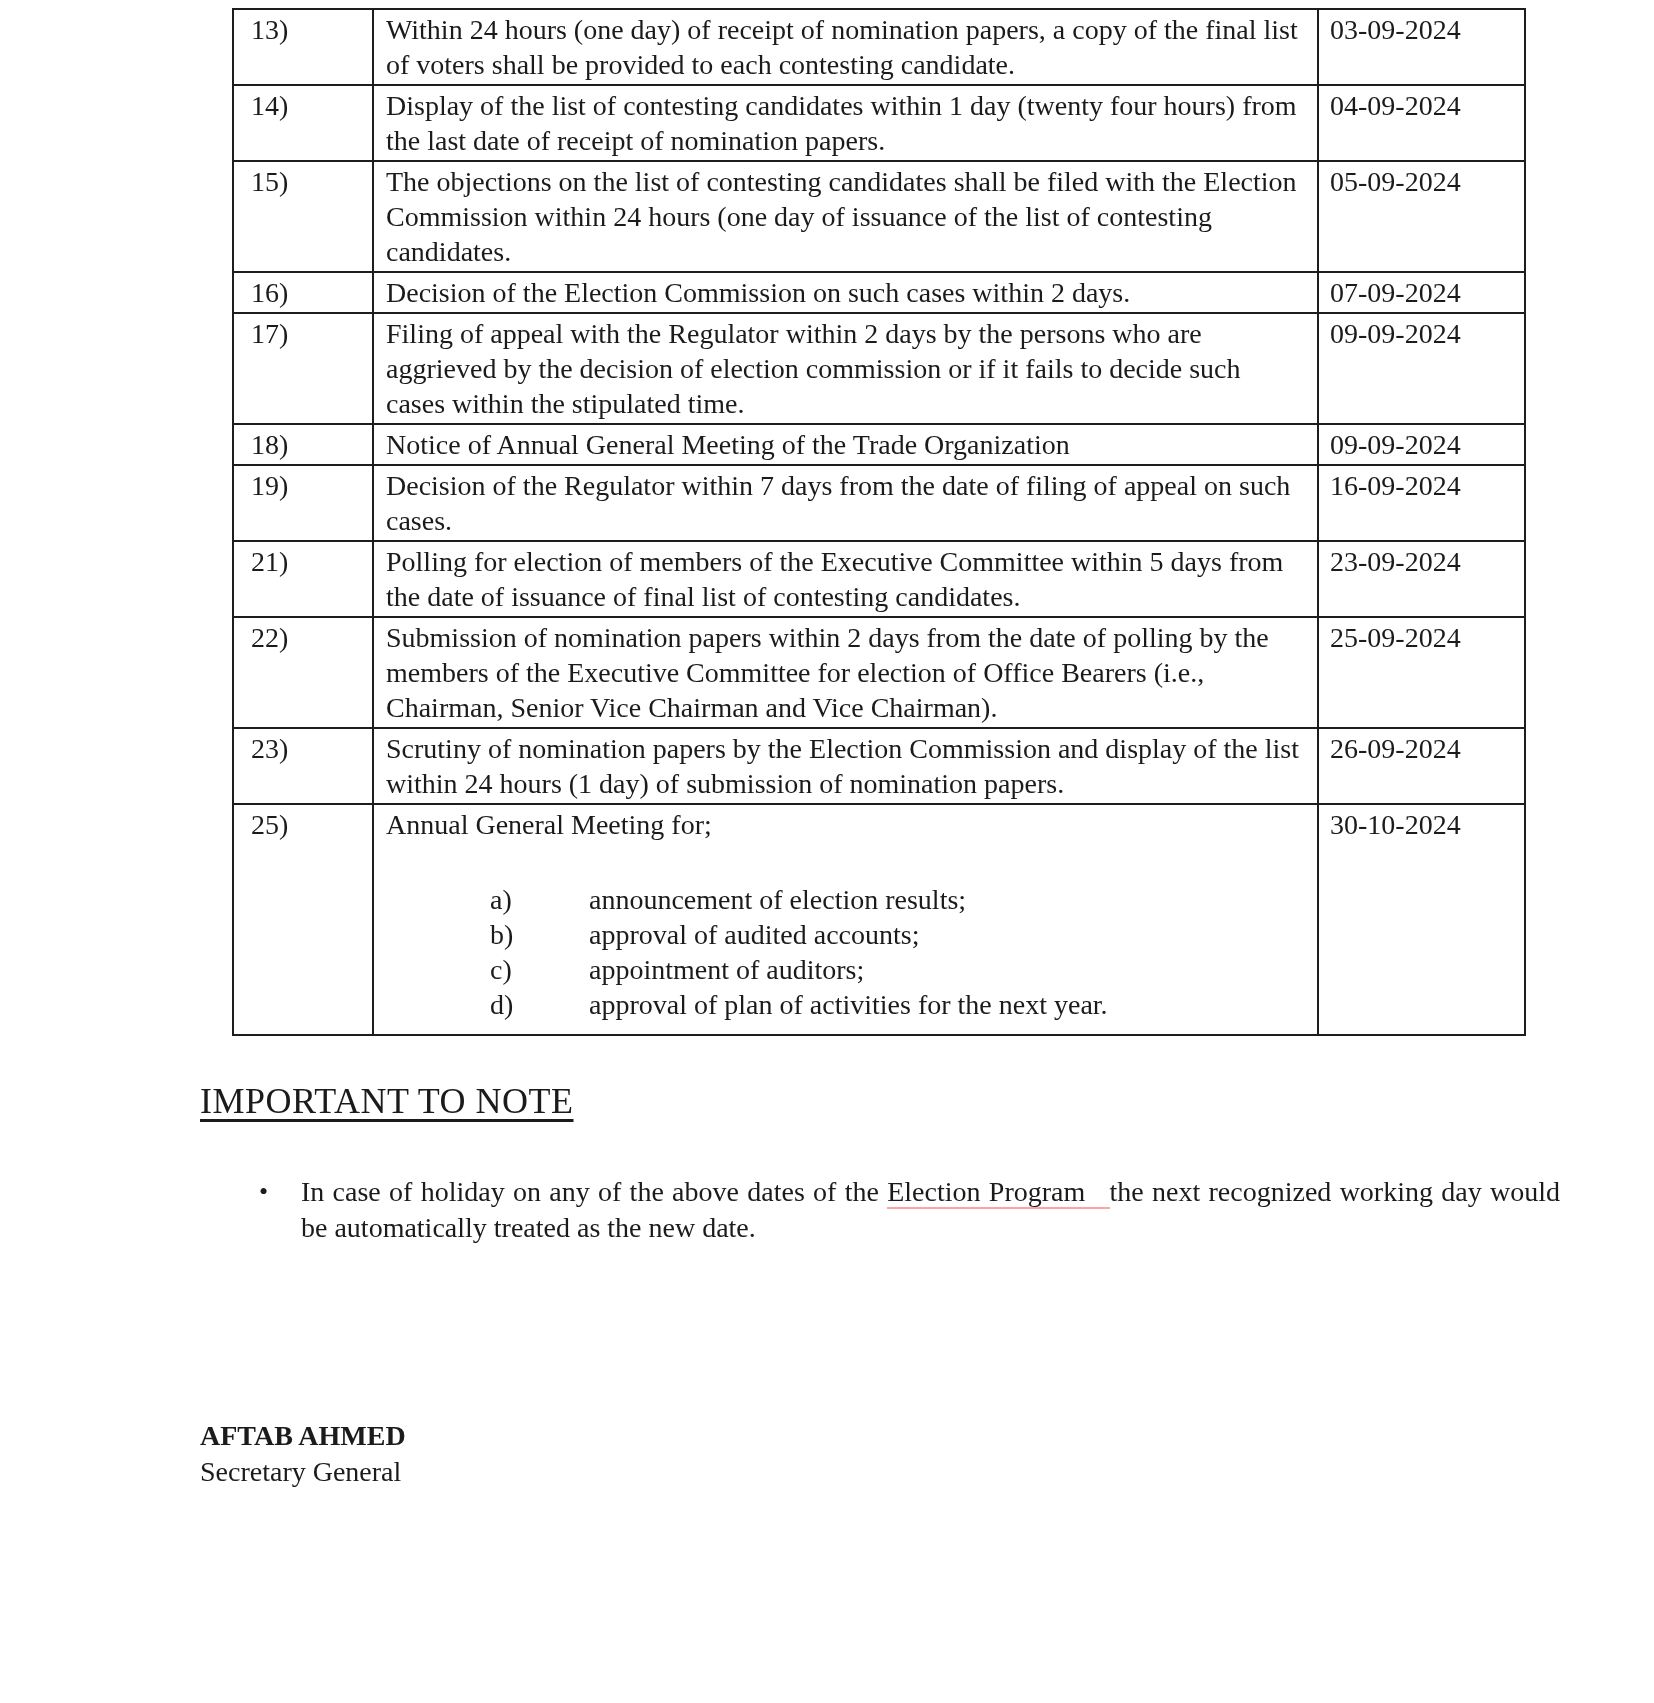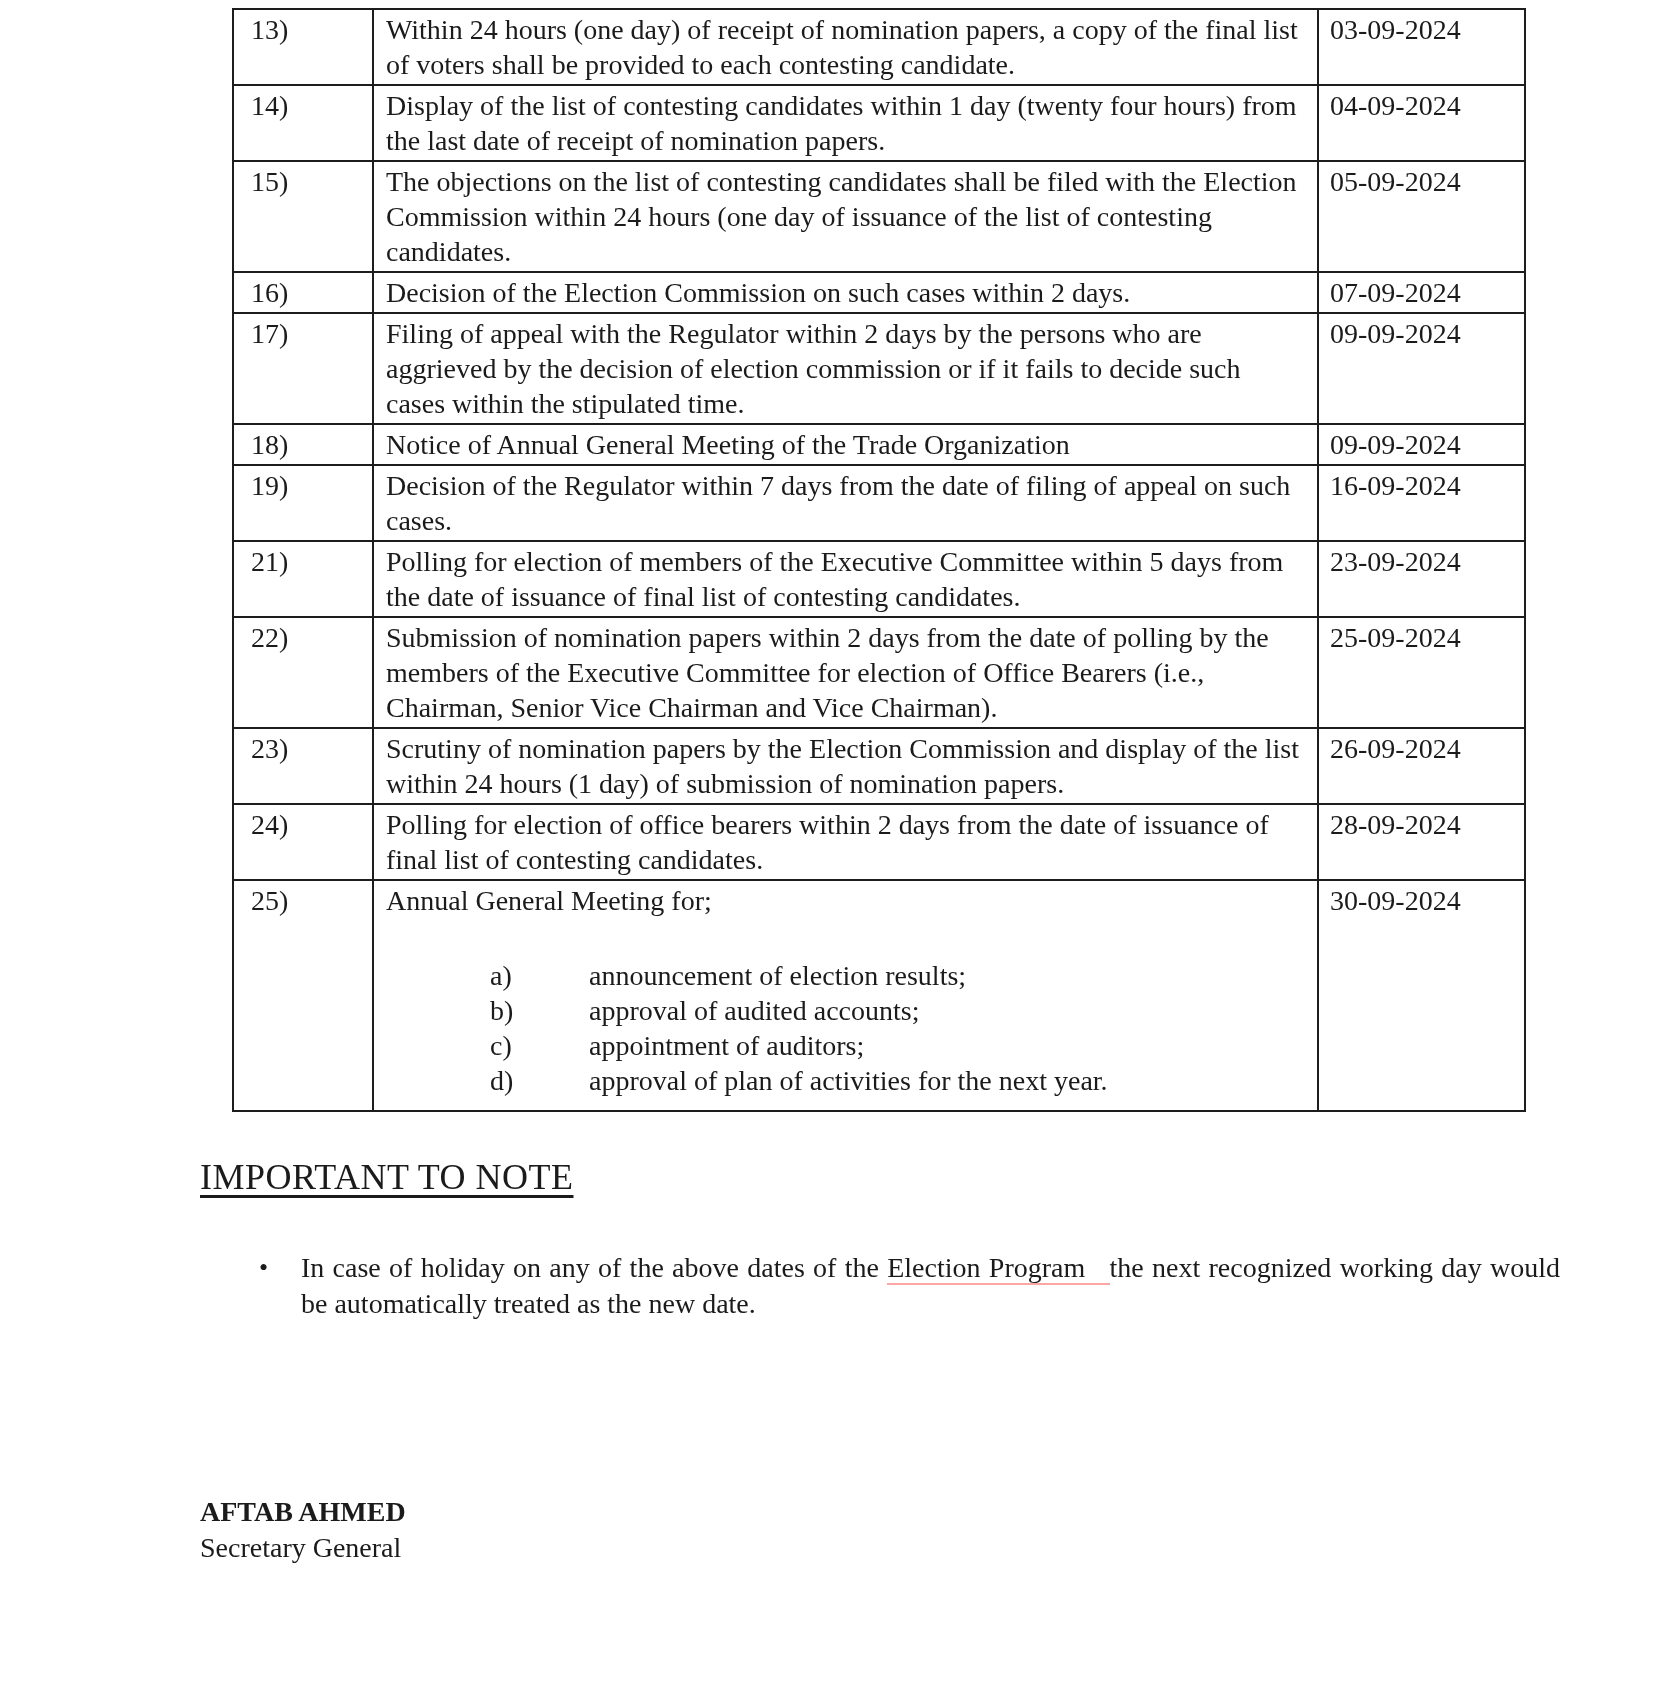--- a/index.html
+++ b/index.html
@@ -158,27 +158,20 @@
           <td class="cell-date">25-09-2024</td>
         </tr>
         <tr>
           <td class="cell-num">23)</td>
           <td class="cell-desc">
             <div>Scrutiny of nomination papers by the Election Commission and display of the list within 24 hours (1 day) of submission of nomination papers.</div>
           </td>
           <td class="cell-date">26-09-2024</td>
         </tr>
         <tr>
-          <td class="cell-num">24)</td>
-          <td class="cell-desc">
-            <div>Polling for election of office bearers within 2 days from the date of issuance of final list of contesting candidates.</div>
-          </td>
-          <td class="cell-date">28-09-2024</td>
-        </tr>
-        <tr>
           <td class="cell-num">25)</td>
           <td class="cell-desc">
             <div>Annual General Meeting for;</div>
             <div class="subitems">
               <div class="subitem">
                 <span class="subitem-label">a)</span>
                 <span class="subitem-text">announcement of election results;</span>
               </div>
               <div class="subitem">
                 <span class="subitem-label">b)</span>
@@ -187,21 +180,21 @@
               <div class="subitem">
                 <span class="subitem-label">c)</span>
                 <span class="subitem-text">appointment of auditors;</span>
               </div>
               <div class="subitem">
                 <span class="subitem-label">d)</span>
                 <span class="subitem-text">approval of plan of activities for the next year.</span>
               </div>
             </div>
           </td>
-          <td class="cell-date">30-09-2024</td>
+          <td class="cell-date">30-10-2024</td>
         </tr>
       </tbody>
   </table>
 
   <div class="note-heading">IMPORTANT TO NOTE</div>
 
   <div class="bullet-row">
     <span class="bullet-glyph">•</span>
     <p class="bullet-text"><span>In case of holiday on any of the above dates of the </span><span class="underlined-phrase">Election Program </span><span> the next recognized working day would be automatically treated as the new date.</span></p>
   </div>

